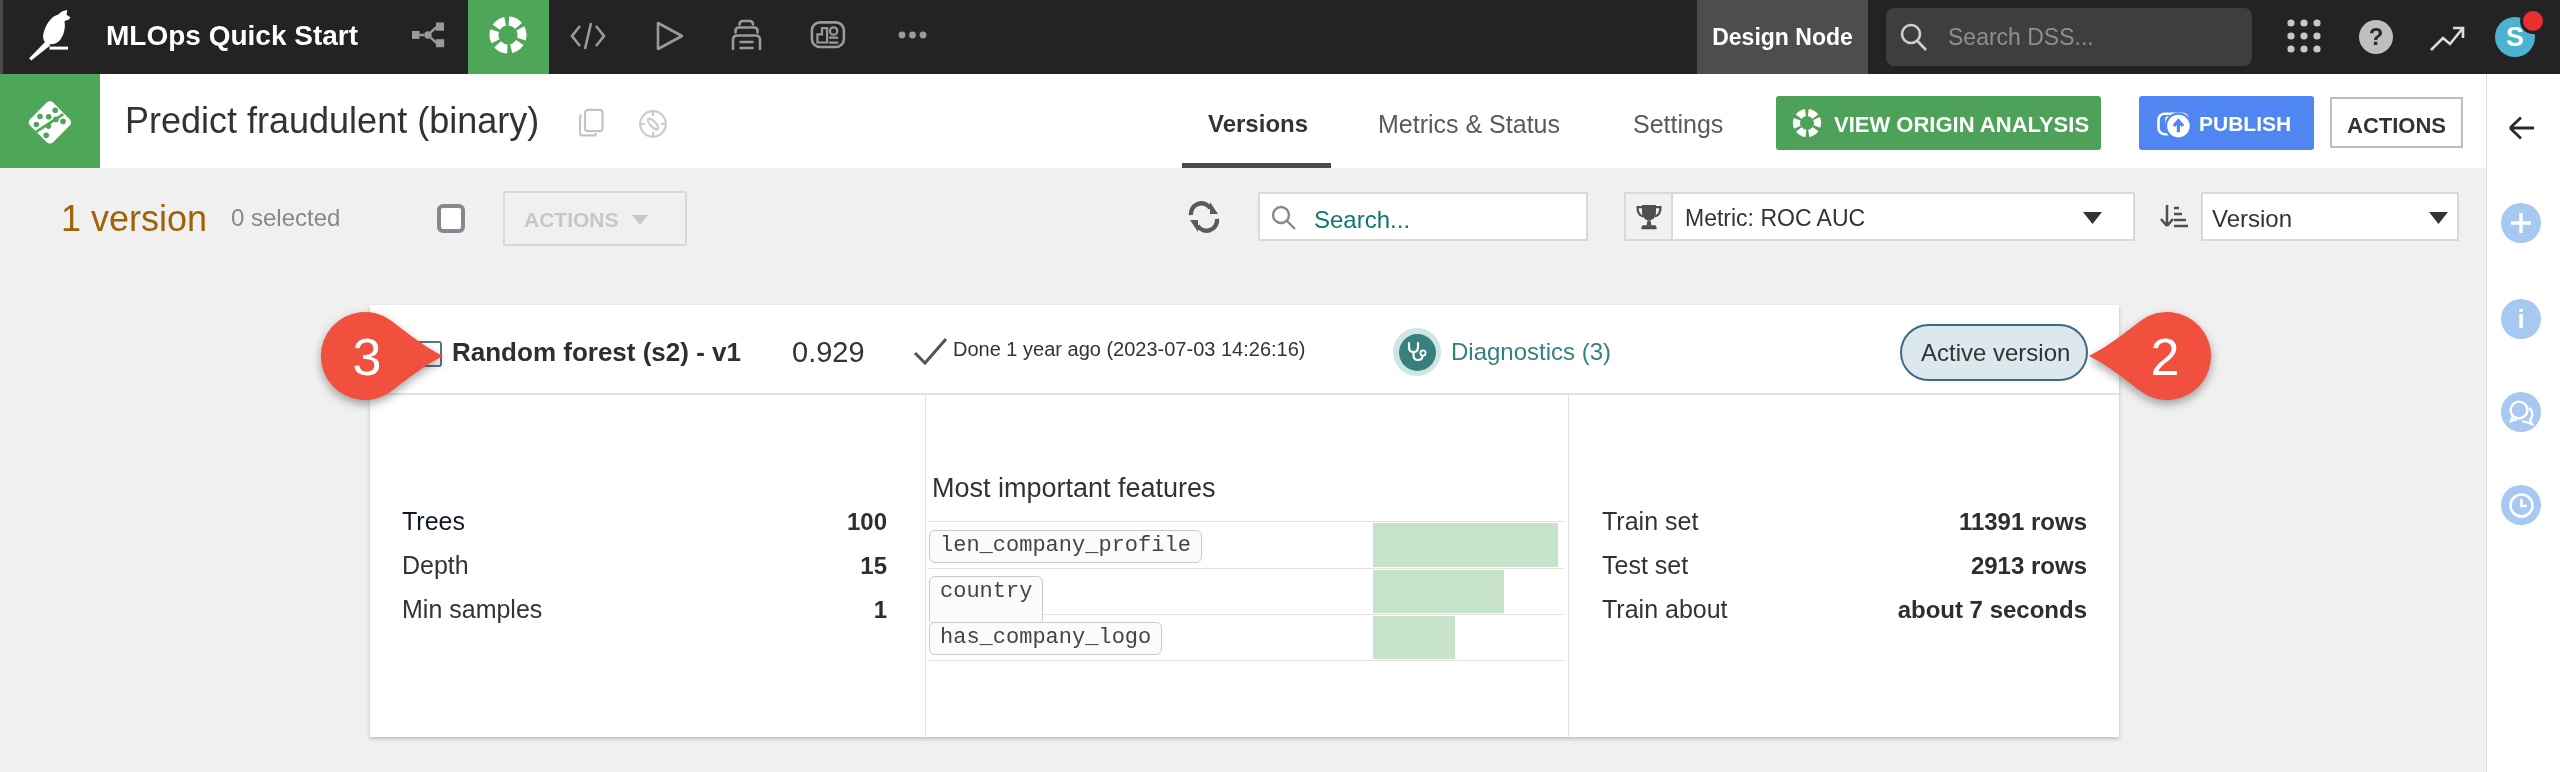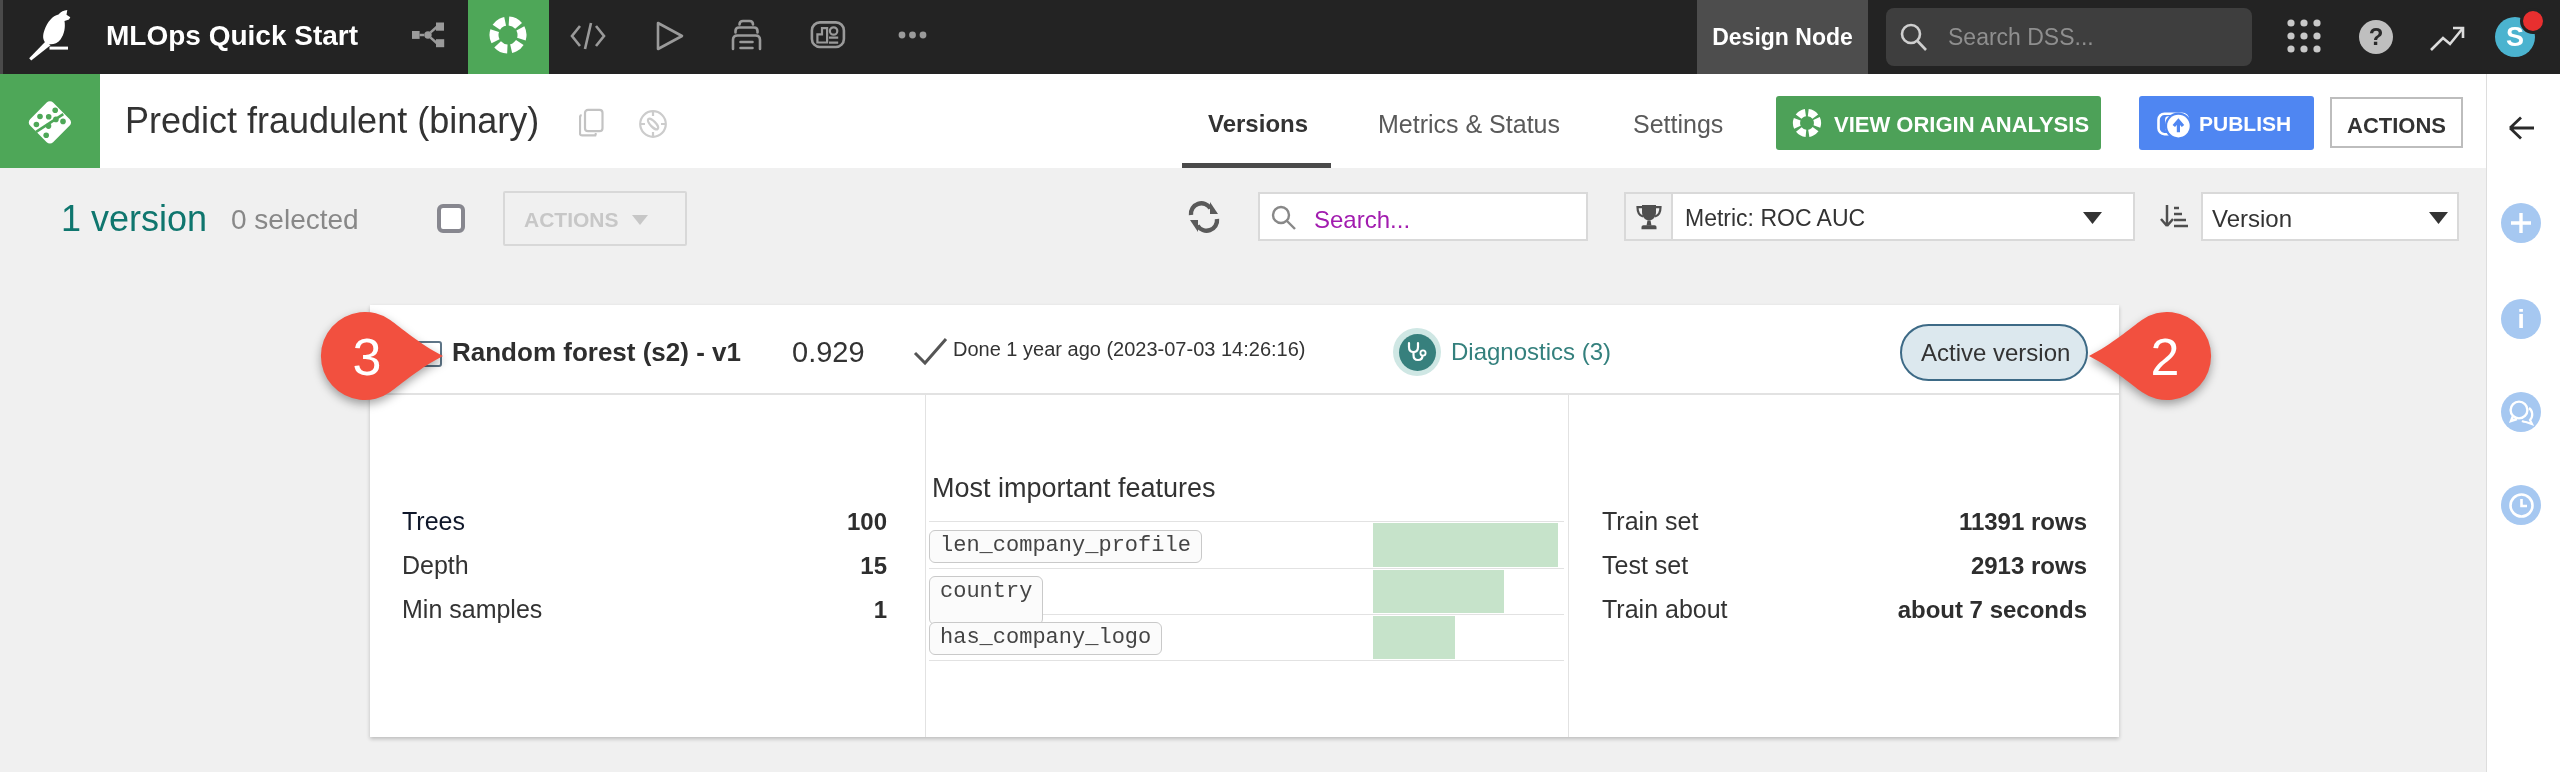--- a/index.html
+++ b/index.html
@@ -144,42 +144,42 @@
   <rect x="10.3" y="7.5" width="14.5" height="12.5" rx="2" stroke="#fff" stroke-width="2.4" fill="none"></rect>
   <circle cx="22.4" cy="16.1" r="13.6" fill="#4f86f2"></circle>
   <circle cx="22.4" cy="16.1" r="11.3" fill="#fff"></circle>
   <path d="M22.4 22.3 V11.8 M17.8 16 L22.4 10.6 L27 16" stroke="#4f86f2" stroke-width="3.2" fill="none"></path>
 </svg>
 <div class="abs" style="left:2199px;top:112px;color:#fff;font-size:21px;font-weight:bold;">PUBLISH</div>
 
 <div class="abs" style="left:2330px;top:97px;width:133px;height:51px;background:#fff;border:2px solid #bdbdbd;"></div>
 <div class="abs" style="left:2347px;top:113px;color:#333;font-size:22px;font-weight:bold;">ACTIONS</div>
 
-<div class="abs" style="left:61px;top:198px;color:#0f766e;font-size:36px;">1 version</div>
-<div class="abs" style="left:231px;top:204px;color:#888;font-size:28px;">0 selected</div>
+<div class="abs" style="left:61px;top:198px;color:#a16207;font-size:36px;">1 version</div>
+<div class="abs" style="left:231px;top:204px;color:#888;font-size:24px;">0 selected</div>
 <div class="abs" style="left:437px;top:204px;width:28px;height:29px;border:4px solid #87878f;border-radius:6px;background:#fff;"></div>
 <div class="abs" style="left:503px;top:191px;width:184px;height:55px;border:2px solid #d8d8d8;border-radius:2px;"></div>
 <div class="abs" style="left:524px;top:208px;color:#c7c7c7;font-size:21px;font-weight:bold;">ACTIONS</div>
 <svg class="abs" style="left:632px;top:215px;" width="16" height="10" viewBox="0 0 16 10">
     <path d="M0 0 H16 L8 10 Z" fill="#c7c7c7"></path>
   </svg>
 
 <svg class="abs" style="left:1187px;top:200px;" width="34" height="34" viewBox="0 0 34 34">
   <path d="M4 15 A10.5 10.5 0 0 1 23.5 8.5" stroke="#5a5a5a" stroke-width="4.4" fill="none"></path>
   <path d="M23 2 V14 H31 Z" fill="#5a5a5a"></path>
   <path d="M30 19 A10.5 10.5 0 0 1 10.5 25.5" stroke="#5a5a5a" stroke-width="4.4" fill="none"></path>
   <path d="M11 32 V20 H3 Z" fill="#5a5a5a"></path>
 </svg>
 
 <div class="abs" style="left:1258px;top:192px;width:330px;height:49px;background:#fff;border:2px solid #d9d9d9;"></div>
 <svg class="abs" style="left:1270px;top:204px;" width="28" height="28" viewBox="0 0 28 28">
   <circle cx="11" cy="11" r="8" stroke="#888" stroke-width="2.4" fill="none"></circle>
   <path d="M17 17 L25 25" stroke="#888" stroke-width="2.4"></path>
 </svg>
-<div class="abs" style="left:1314px;top:206px;color:#a21caf;font-size:24px;">Search...</div>
+<div class="abs" style="left:1314px;top:206px;color:#0f766e;font-size:24px;">Search...</div>
 
 <div class="abs" style="left:1624px;top:192px;width:511px;height:49px;background:#fff;border:2px solid #d9d9d9;"></div>
 <div class="abs" style="left:1624px;top:192px;width:49px;height:49px;background:#f1f1f1;border:2px solid #d9d9d9;"></div>
 <svg class="abs" style="left:1636px;top:204px;" width="26" height="26" viewBox="0 0 26 26">
   <path d="M6 1 H20 V8 C20 13 17 16 13 16.5 C9 16 6 13 6 8 Z" fill="#4f4f4f"></path>
   <path d="M6 3.2 H1.5 Q1.5 11 7 12.5 M20 3.2 H24.5 Q24.5 11 19 12.5" stroke="#4f4f4f" stroke-width="2.2" fill="none"></path>
   <path d="M11.5 16.5 H14.5 L15.5 21.5 H10.5 Z" fill="#4f4f4f"></path>
   <path d="M5.5 25.2 V23 Q5.5 21.2 7.5 21.2 H18.5 Q20.5 21.2 20.5 23 V25.2 Z" fill="#4f4f4f"></path>
 </svg>
 <div class="abs" style="left:1685px;top:205px;color:#333;font-size:23px;text-align:right;">Metric: ROC AUC</div>

